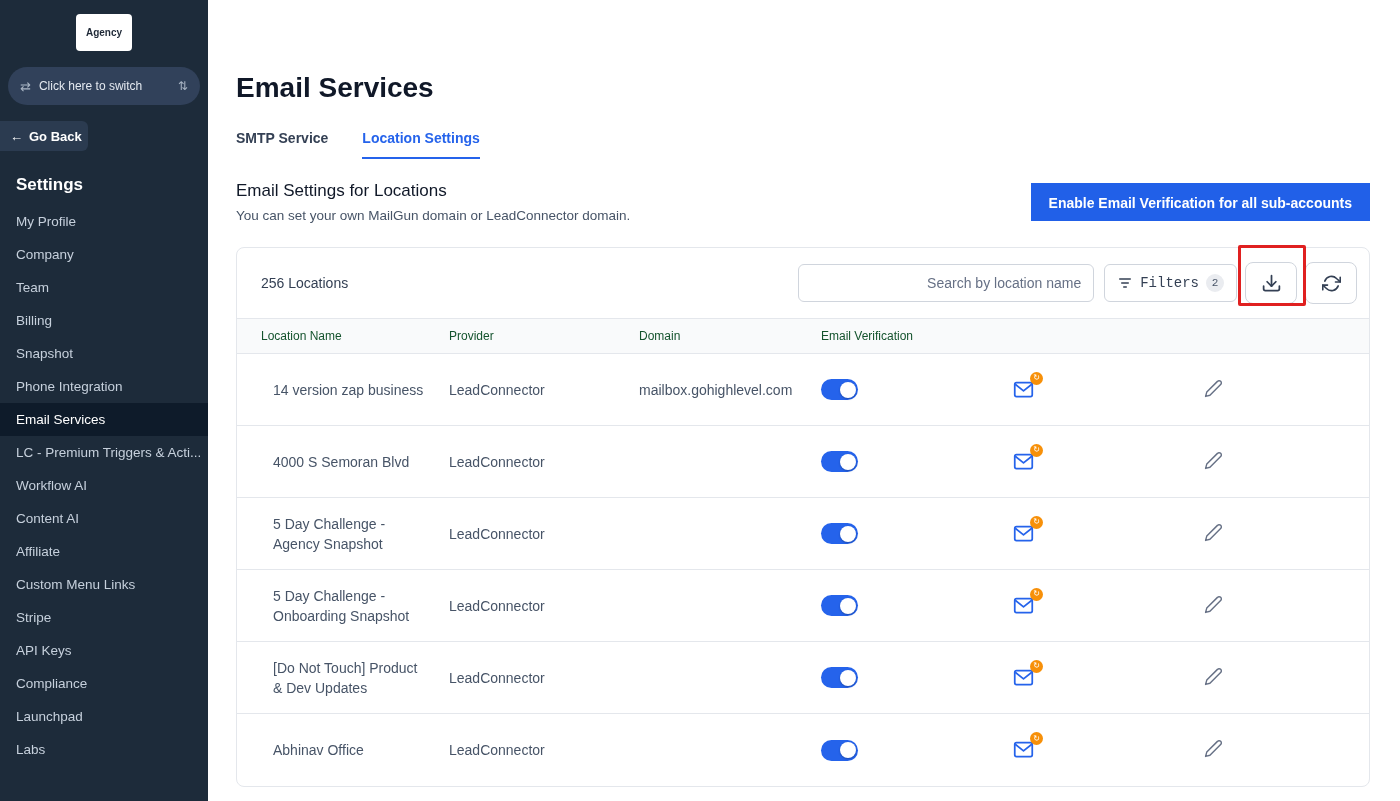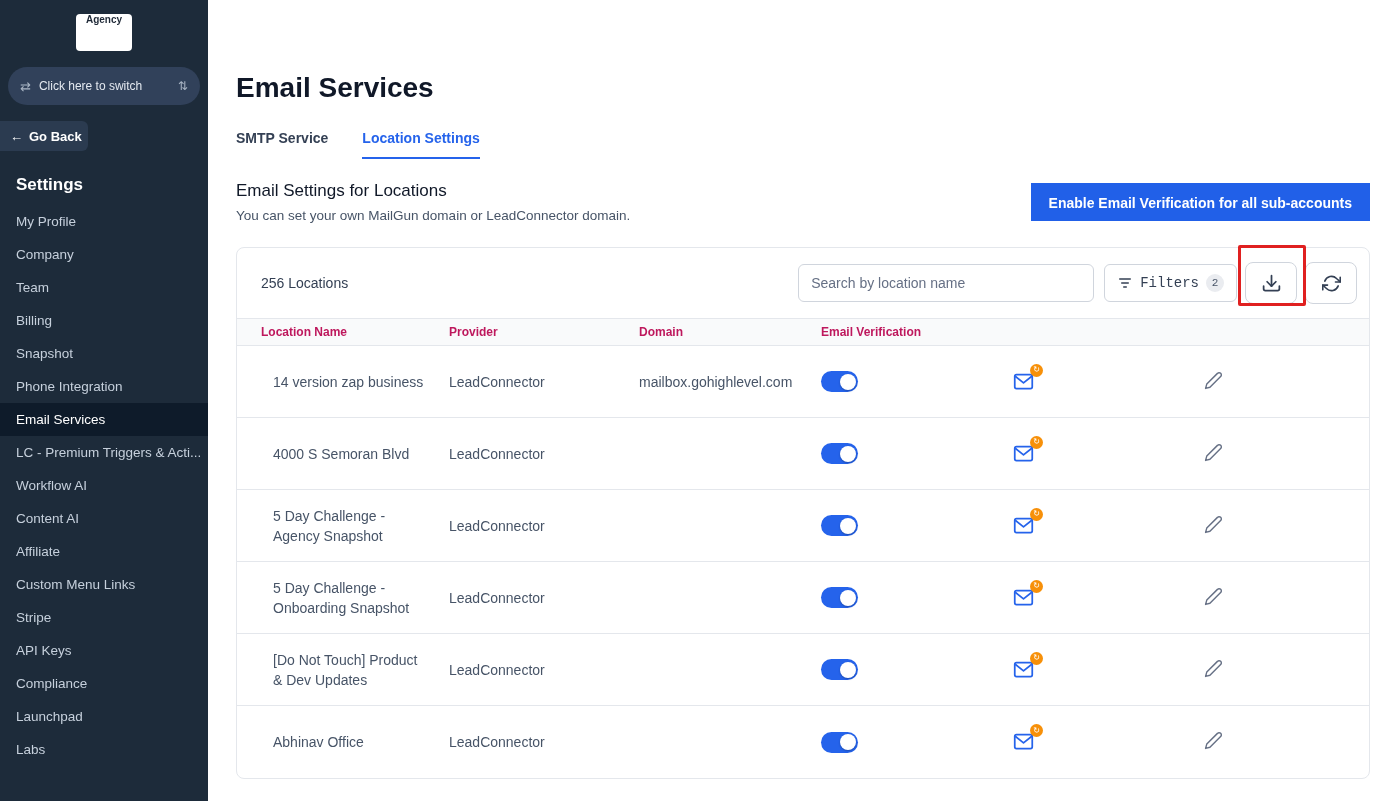--- a/index.html
+++ b/index.html
@@ -12,21 +12,21 @@
     color:#101828;
   }
 
   
   .sidebar {
     position:absolute; left:0; top:0; width:208px; height:801px;
     background:#1d2b3a;
   }
   .logo-box {
     width:56px; height:37px; background:#ffffff; border-radius:4px;
-    margin:14px auto 16px auto; display:flex; align-items:flex-start; justify-content:center;
+    margin:14px auto 16px auto; display:flex; align-items:center; justify-content:center;
   }
   .logo-box span { font-size:10px; font-weight:700; color:#1f2937; }
   .switcher {
     margin:0 8px; width:192px; height:38px; background:#31415a; border:none;
     border-radius:19px; display:flex; align-items:center; gap:8px; padding:0 12px;
     color:#e4e9f0; font-size:12px; font-family:inherit; cursor:pointer;
   }
   .switcher .sw-icon { color:#aab6c5; font-size:13px; }
   .switcher .sw-sort { margin-left:auto; color:#aab6c5; font-size:12px; }
   .go-back {
@@ -83,41 +83,41 @@
     margin:24px 30px 0 28px; border:1px solid #e4e7ec; border-radius:8px;
     background:#ffffff; overflow:hidden;
   }
   .card-toolbar {
     height:70px; display:flex; align-items:center; padding:0 12px 0 24px; gap:8px;
   }
   .count-label { font-size:14px; color:#344054; }
   .search-input {
     margin-left:auto; margin-right:2px; width:296px; height:38px;
     border:1px solid #d0d5dd; border-radius:6px; padding:0 12px; font-size:14px;
-    font-family:inherit; color:#101828; outline:none;
+    font-family:inherit; color:#101828; outline:none;text-align:right;
   }
   .search-input::placeholder { color:#667085; }
   .filters-btn {
     height:38px; background:#ffffff; border:1px solid #d0d5dd; border-radius:6px;
     display:flex; align-items:center; gap:7px; padding:0 12px; cursor:pointer;
     font-size:14px; font-weight:500; color:#344054; font-family:Liberation Mono, monospace;
   }
   .filters-badge {
     width:18px; height:18px; border-radius:50%; background:#eaecf0; color:#475467;
     font-size:11px; display:flex; align-items:center; justify-content:center;
   }
   .icon-btn {
     width:52px; height:42px; background:#ffffff; border:1px solid #d0d5dd; border-radius:8px;
     display:flex; align-items:center; justify-content:center; cursor:pointer;
   }
 
   .thead {
     background:#f9fafb; border-top:1px solid #e4e7ec; border-bottom:1px solid #e4e7ec;
-    height:28px; display:grid; grid-template-columns:188px 190px 182px 1fr;
-    align-items:center; padding:0 24px; font-size:12px; font-weight:700; color:#be185d;
+    height:36px; display:grid; grid-template-columns:188px 190px 182px 1fr;
+    align-items:center; padding:0 24px; font-size:12px; font-weight:400; color:#14532d;
   }
   .trow {
     height:72px; display:grid; grid-template-columns:188px 190px 182px 1fr;
     align-items:center; padding:0 24px; border-bottom:1px solid #e4e7ec;
     font-size:14px; color:#475467;
   }
   .trow:last-child { border-bottom:none; }
   .cell-location { max-width:154px; line-height:20px;margin-left:12px; }
   .cell-domain { max-width:160px; line-height:20px; word-break:break-all; }
   .cell-verif { display:grid; grid-template-columns:190px 190px 1fr; align-items:center; }

